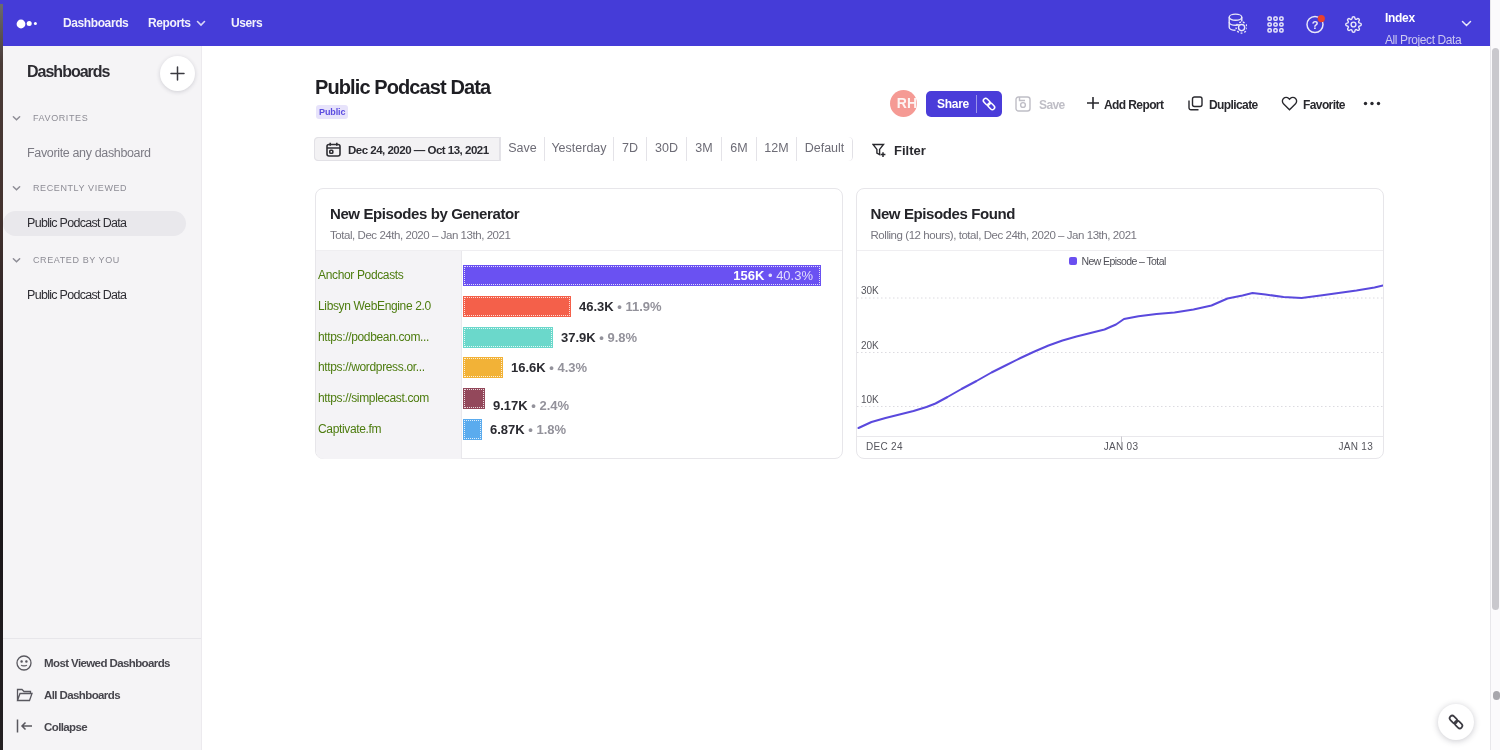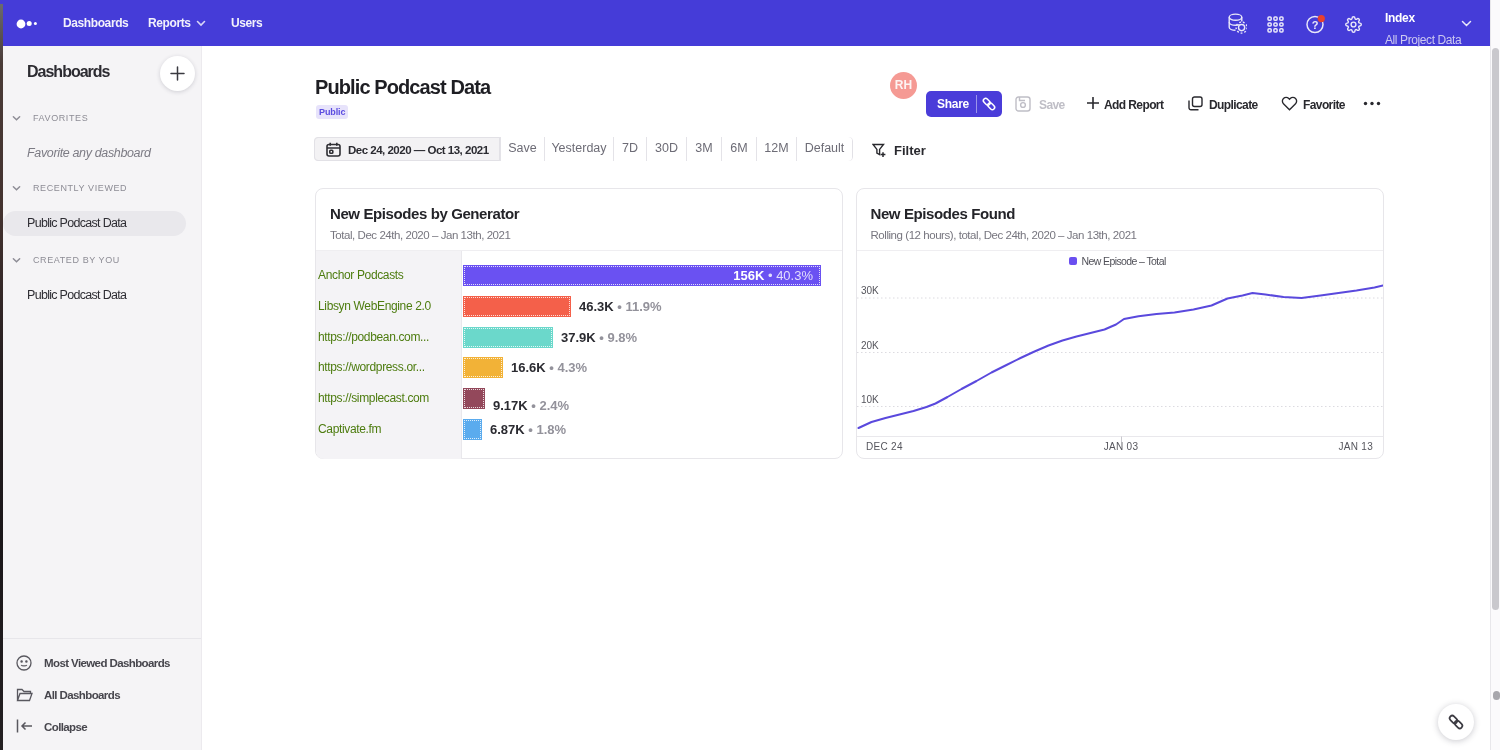--- a/index.html
+++ b/index.html
@@ -92,21 +92,21 @@
   <div class="abs" style="left:27px;top:17px;font-size:16px;font-weight:700;color:#2c2b31;letter-spacing:-1px">Dashboards</div>
   <div class="abs" style="left:160px;top:10px;width:35px;height:35px;border-radius:50%;background:#fff;box-shadow:0 1px 4px rgba(40,40,60,.18)"></div>
   <svg class="abs" style="left:169px;top:19px" width="17" height="17" viewBox="0 0 17 17">
       <path d="M8.5 2 V15 M2 8.5 H15" stroke="#3a3a40" stroke-width="1.5" stroke-linecap="round"></path>
     </svg>
 
   <svg class="sb-chev" style="left:12px;top:68px" viewBox="0 0 10 7">
       <path d="M1.5 1.5 L5 5 L8.5 1.5" stroke="#8d8c95" stroke-width="1.6" fill="none" stroke-linecap="round"></path>
     </svg>
   <div class="sb-head" style="left:33px;top:67px">FAVORITES</div>
-  <div class="abs" style="left:27px;top:100px;font-size:12.5px;font-style:italic;color:#7c7b84;letter-spacing:-0.35px">Favorite any dashboard</div>
+  <div class="abs" style="left:27px;top:100px;font-size:12.5px;color:#7c7b84;letter-spacing:-0.35px">Favorite any dashboard</div>
 
   <svg class="sb-chev" style="left:12px;top:138px" viewBox="0 0 10 7">
       <path d="M1.5 1.5 L5 5 L8.5 1.5" stroke="#8d8c95" stroke-width="1.6" fill="none" stroke-linecap="round"></path>
     </svg>
   <div class="sb-head" style="left:33px;top:137px">RECENTLY VIEWED</div>
   <div class="abs" style="left:3px;top:165px;width:183px;height:25px;border-radius:13px;background:#e9e8ec"></div>
   <div class="abs" style="left:27px;top:170px;font-size:12.5px;color:#2e2d33;letter-spacing:-0.7px">Public Podcast Data</div>
 
   <svg class="sb-chev" style="left:12px;top:210px" viewBox="0 0 10 7">
       <path d="M1.5 1.5 L5 5 L8.5 1.5" stroke="#8d8c95" stroke-width="1.6" fill="none" stroke-linecap="round"></path>
@@ -134,21 +134,21 @@
       <path d="M16 7 H6 M9.5 3.5 L6 7 L9.5 10.5"></path>
   </svg>
   <div class="abs" style="left:44px;top:675px;font-size:11.5px;font-weight:700;color:#47464d;letter-spacing:-0.6px">Collapse</div>
 </div>
 
 <div id="leftstrip"></div>
 
 <div class="abs" style="left:315px;top:76px;font-size:20px;font-weight:700;color:#1e1e23;letter-spacing:-0.9px">Public Podcast Data</div>
 <div class="abs" style="left:316px;top:104.5px;height:14px;padding:0 3px;border-radius:3px;background:#e7e3fb;color:#5b4ce0;font-size:9px;font-weight:700;line-height:14px;letter-spacing:-0.1px">Public</div>
 
-<div class="abs" style="left:890px;top:72px;width:27px;height:27px;border-radius:50%;background:#f59a94;color:#fdf3f2;font-size:12px;font-weight:700;text-align:center;line-height:27px">RH</div>
+<div class="abs" style="left:890px;top:90px;width:27px;height:27px;border-radius:50%;background:#f59a94;color:#fdf3f2;font-size:14px;font-weight:700;text-align:right;line-height:27px">RH</div>
 <div class="abs" style="left:926px;top:91px;width:76px;height:26px;background:#4a3cd9;border-radius:5px;"></div>
 <div class="abs" style="left:930px;top:91px;width:46px;height:26px;color:#fff;font-size:12px;font-weight:700;text-align:center;line-height:26px;letter-spacing:-0.3px">Share</div>
 <div class="abs" style="left:976px;top:95px;width:1px;height:18px;background:rgba(255,255,255,.45)"></div>
 <svg class="abs" style="left:981px;top:96px" width="16" height="16" viewBox="0 0 24 24" fill="none" stroke="#fff" stroke-width="2.3">
   <g transform="rotate(-45 12 12)">
       <rect x="8.6" y="1.5" width="6.8" height="11.5" rx="3.4"></rect>
       <rect x="8.6" y="11" width="6.8" height="11.5" rx="3.4"></rect>
     </g>
 </svg>
 

